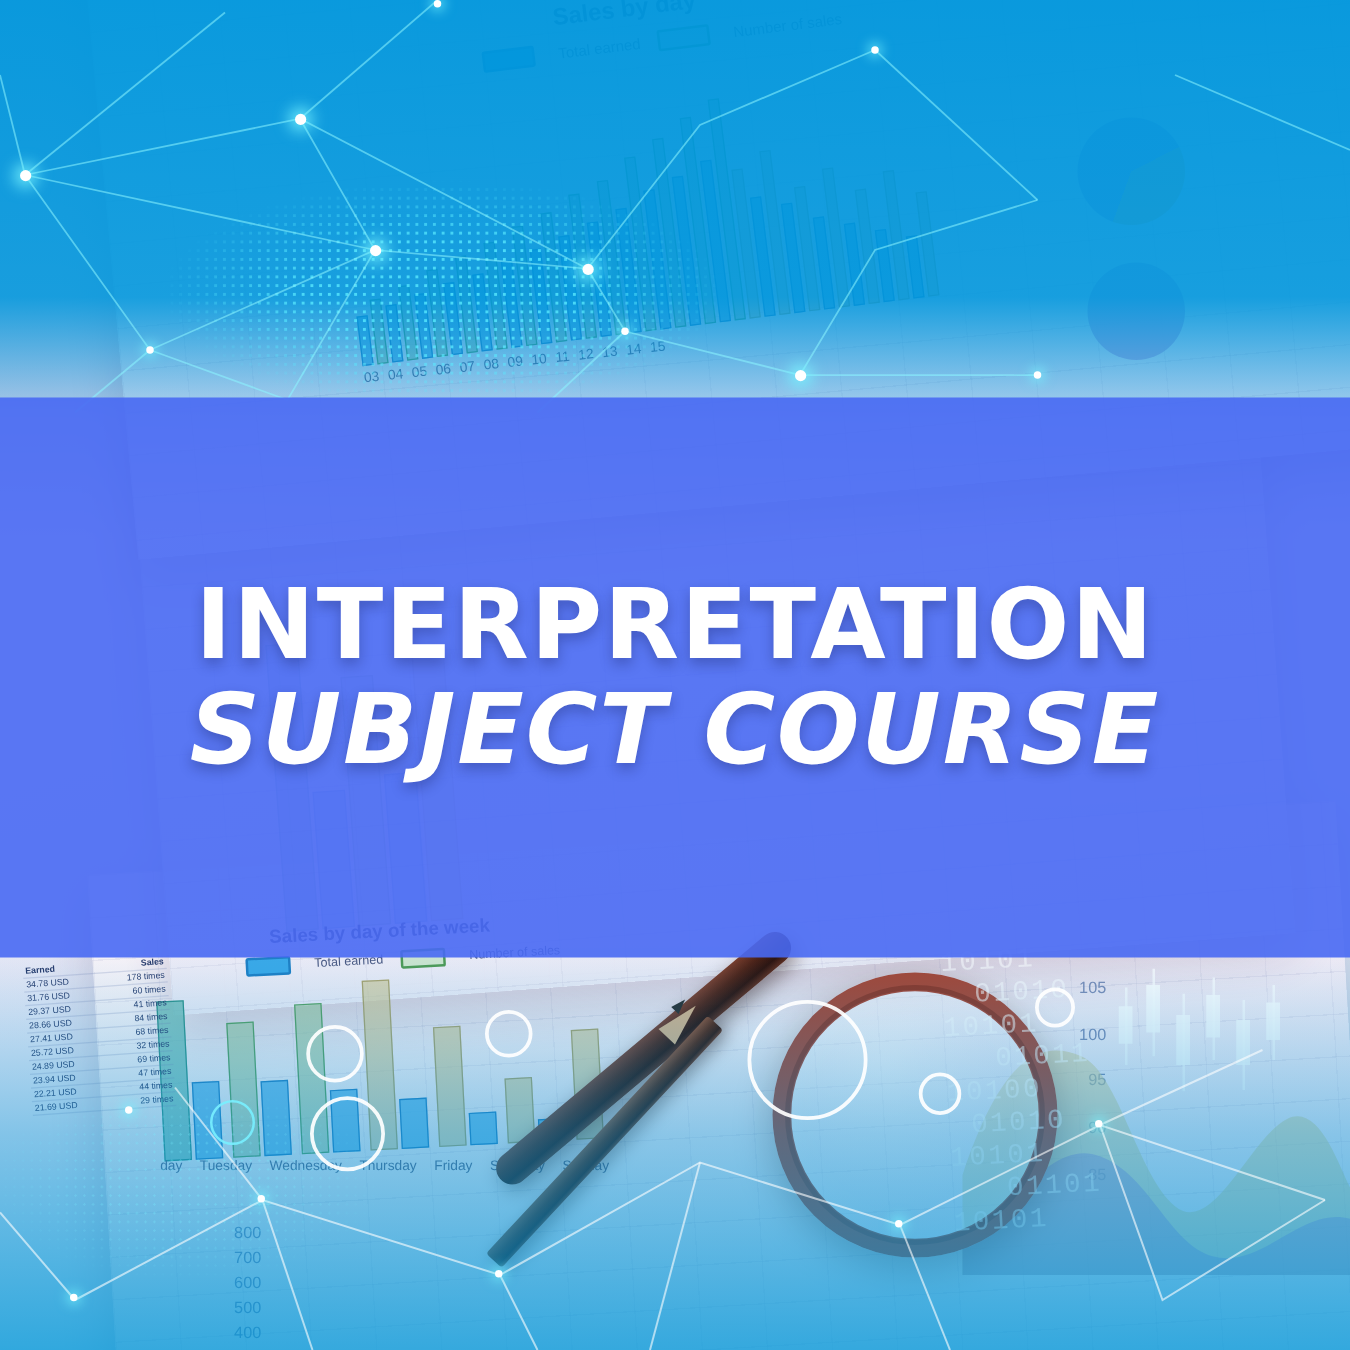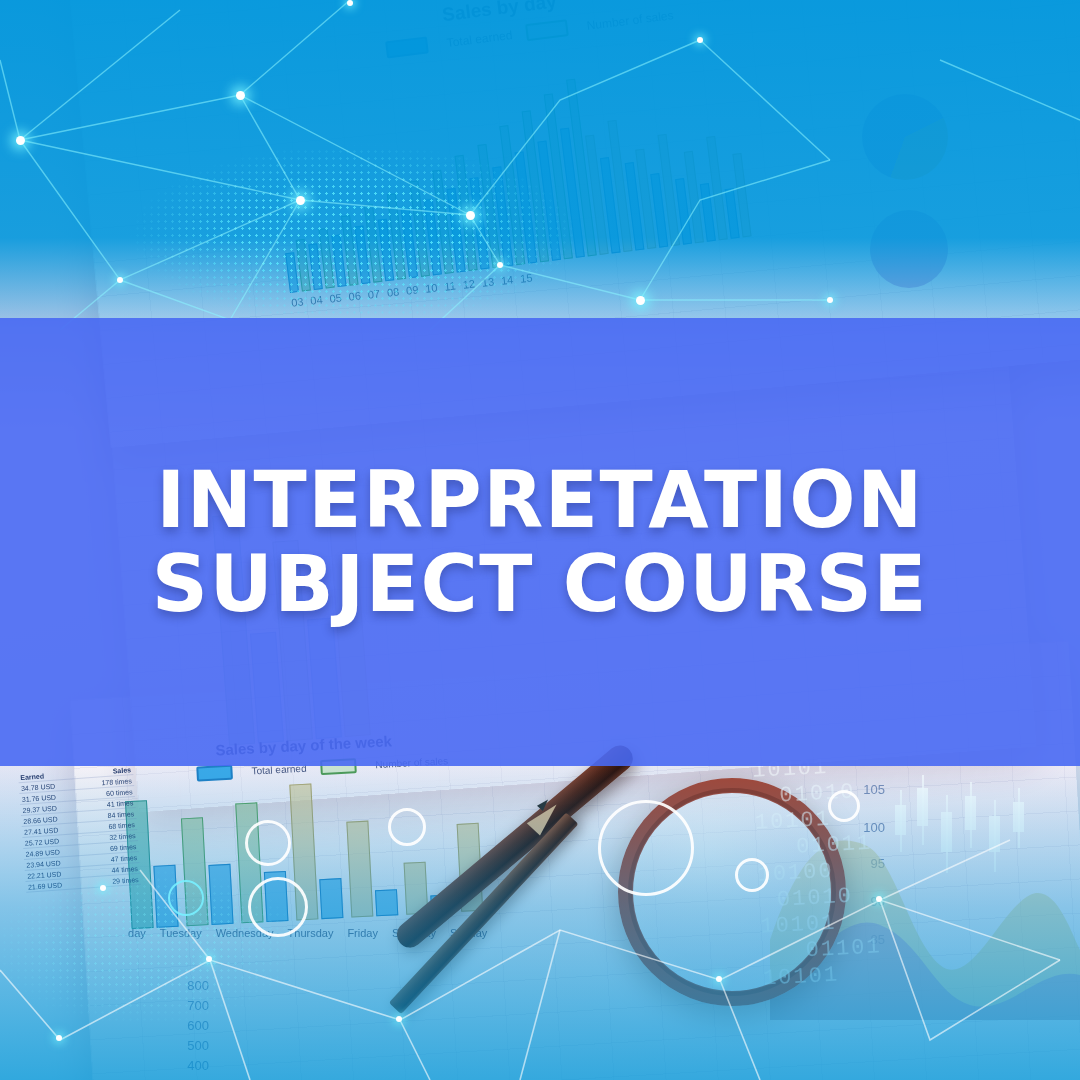--- a/index.html
+++ b/index.html
@@ -181,21 +181,21 @@
     position:absolute;inset:0;display:flex;flex-direction:column;
     align-items:center;justify-content:center;gap:6px;
   }
   .t-line{
     color:#ffffff;font-weight:900;letter-spacing:1.5px;line-height:1.0;
     text-shadow:0 5px 10px rgba(20,30,90,.33);
     text-align:center;font-family:"DejaVu Sans", sans-serif;
   }
   .t1{font-size:78px;}
   .t2{font-size:78px;}
-  .t3{font-size:78px;}
+  .t3{font-size:78px;font-style:italic;}
 </style>
 </head>
 <body>
 
 <div id="stage">
 
   <div class="lay photo-base"></div>
 
   <div class="sheet sheet-bottom">
     <div class="gridlines"></div>

